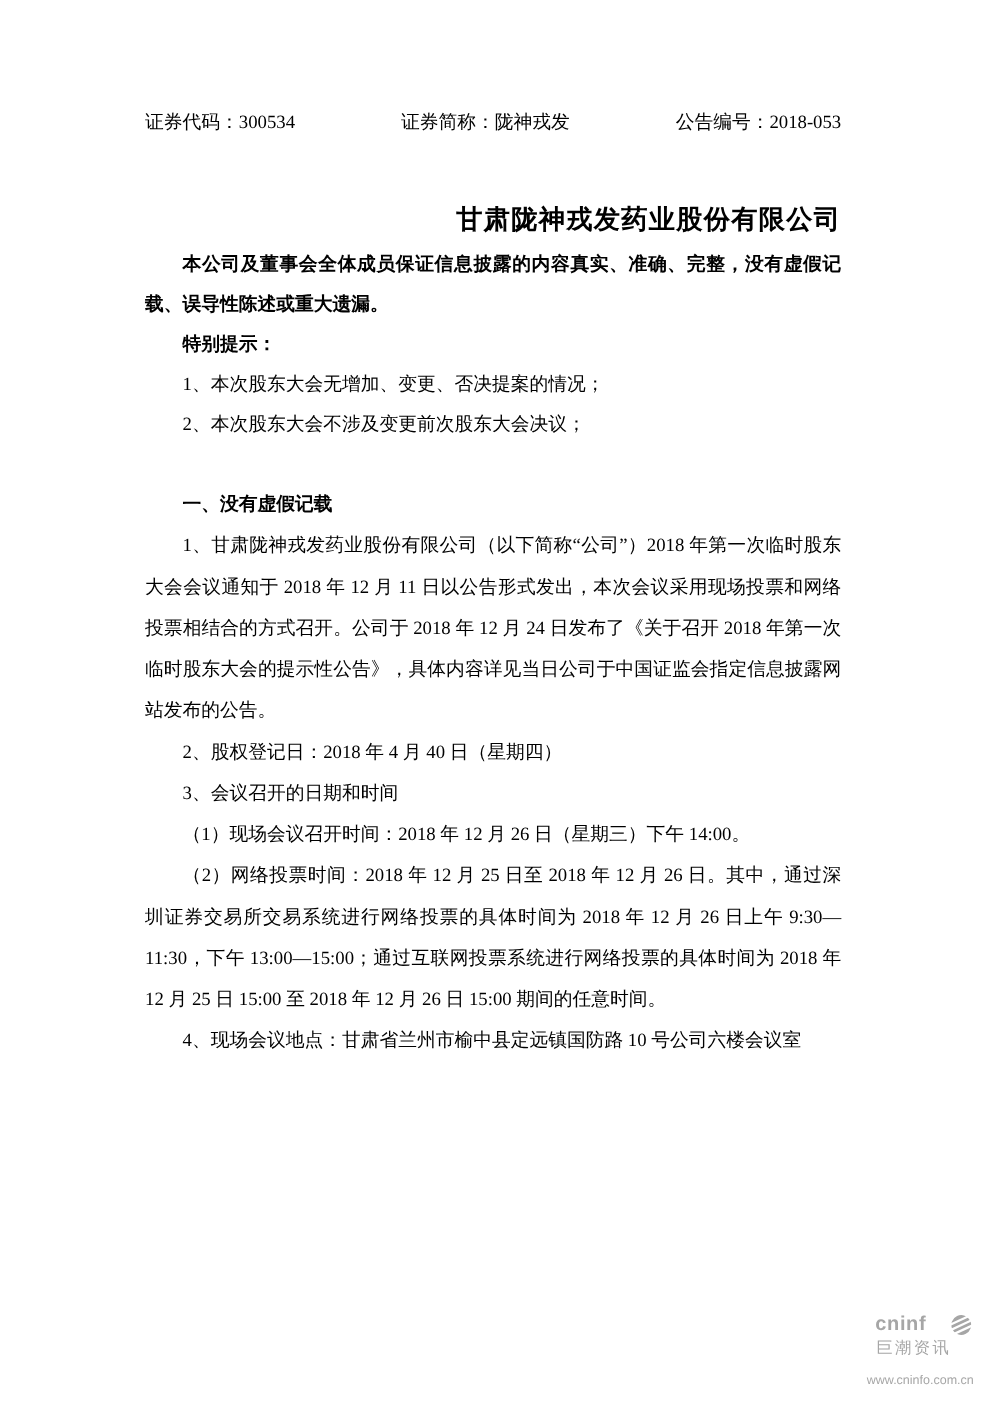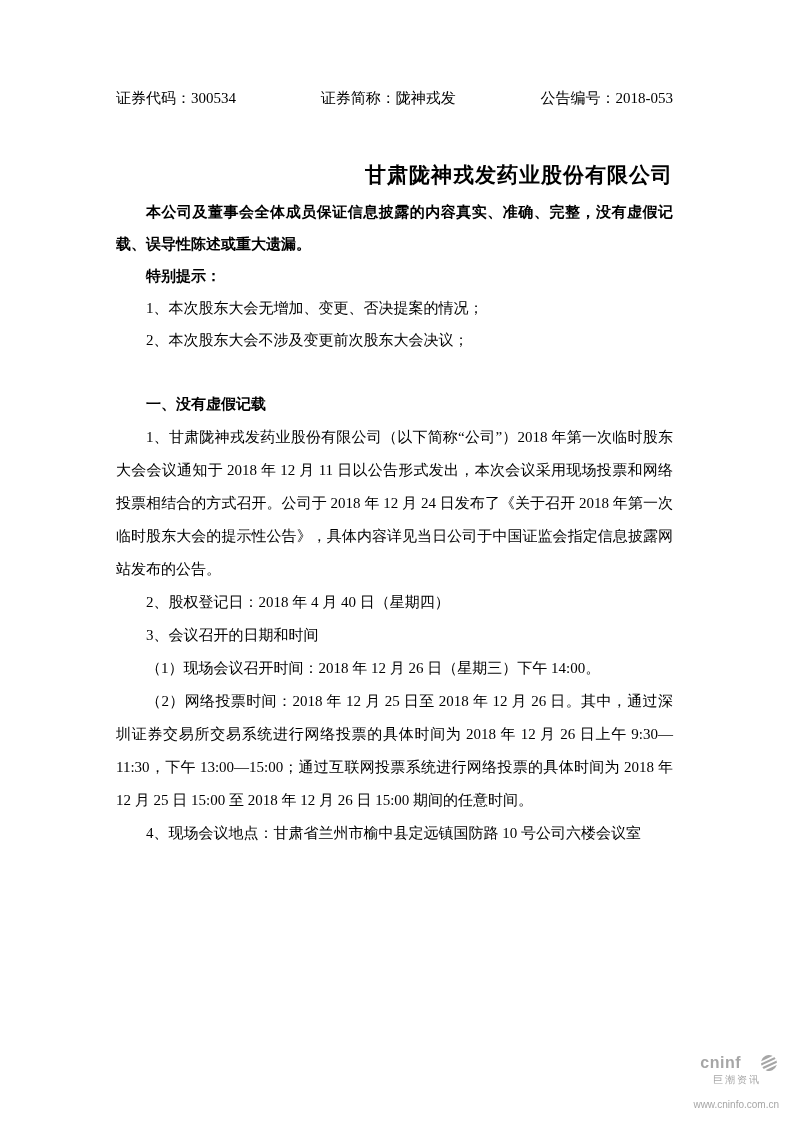--- a/index.html
+++ b/index.html
@@ -82,21 +82,21 @@
     justify-content: flex-end;
     gap: 18px;
   }
   .footer-logo .logo-text {
     font-family: "Liberation Sans", "DejaVu Sans", sans-serif;
     font-weight: bold;
     font-size: 16px;
     letter-spacing: 0.5px;
   }
   .footer-logo .logo-cn {
-    font-size: 10px;
+    font-size: 13px;
     letter-spacing: 2px;
     margin-top: 1px;
     margin-right: 18px;
   }
   .footer-logo .logo-url {
     font-family: "Liberation Sans", "DejaVu Sans", sans-serif;
     font-size: 10px;
     margin-top: 14px;
   }
 </style>

